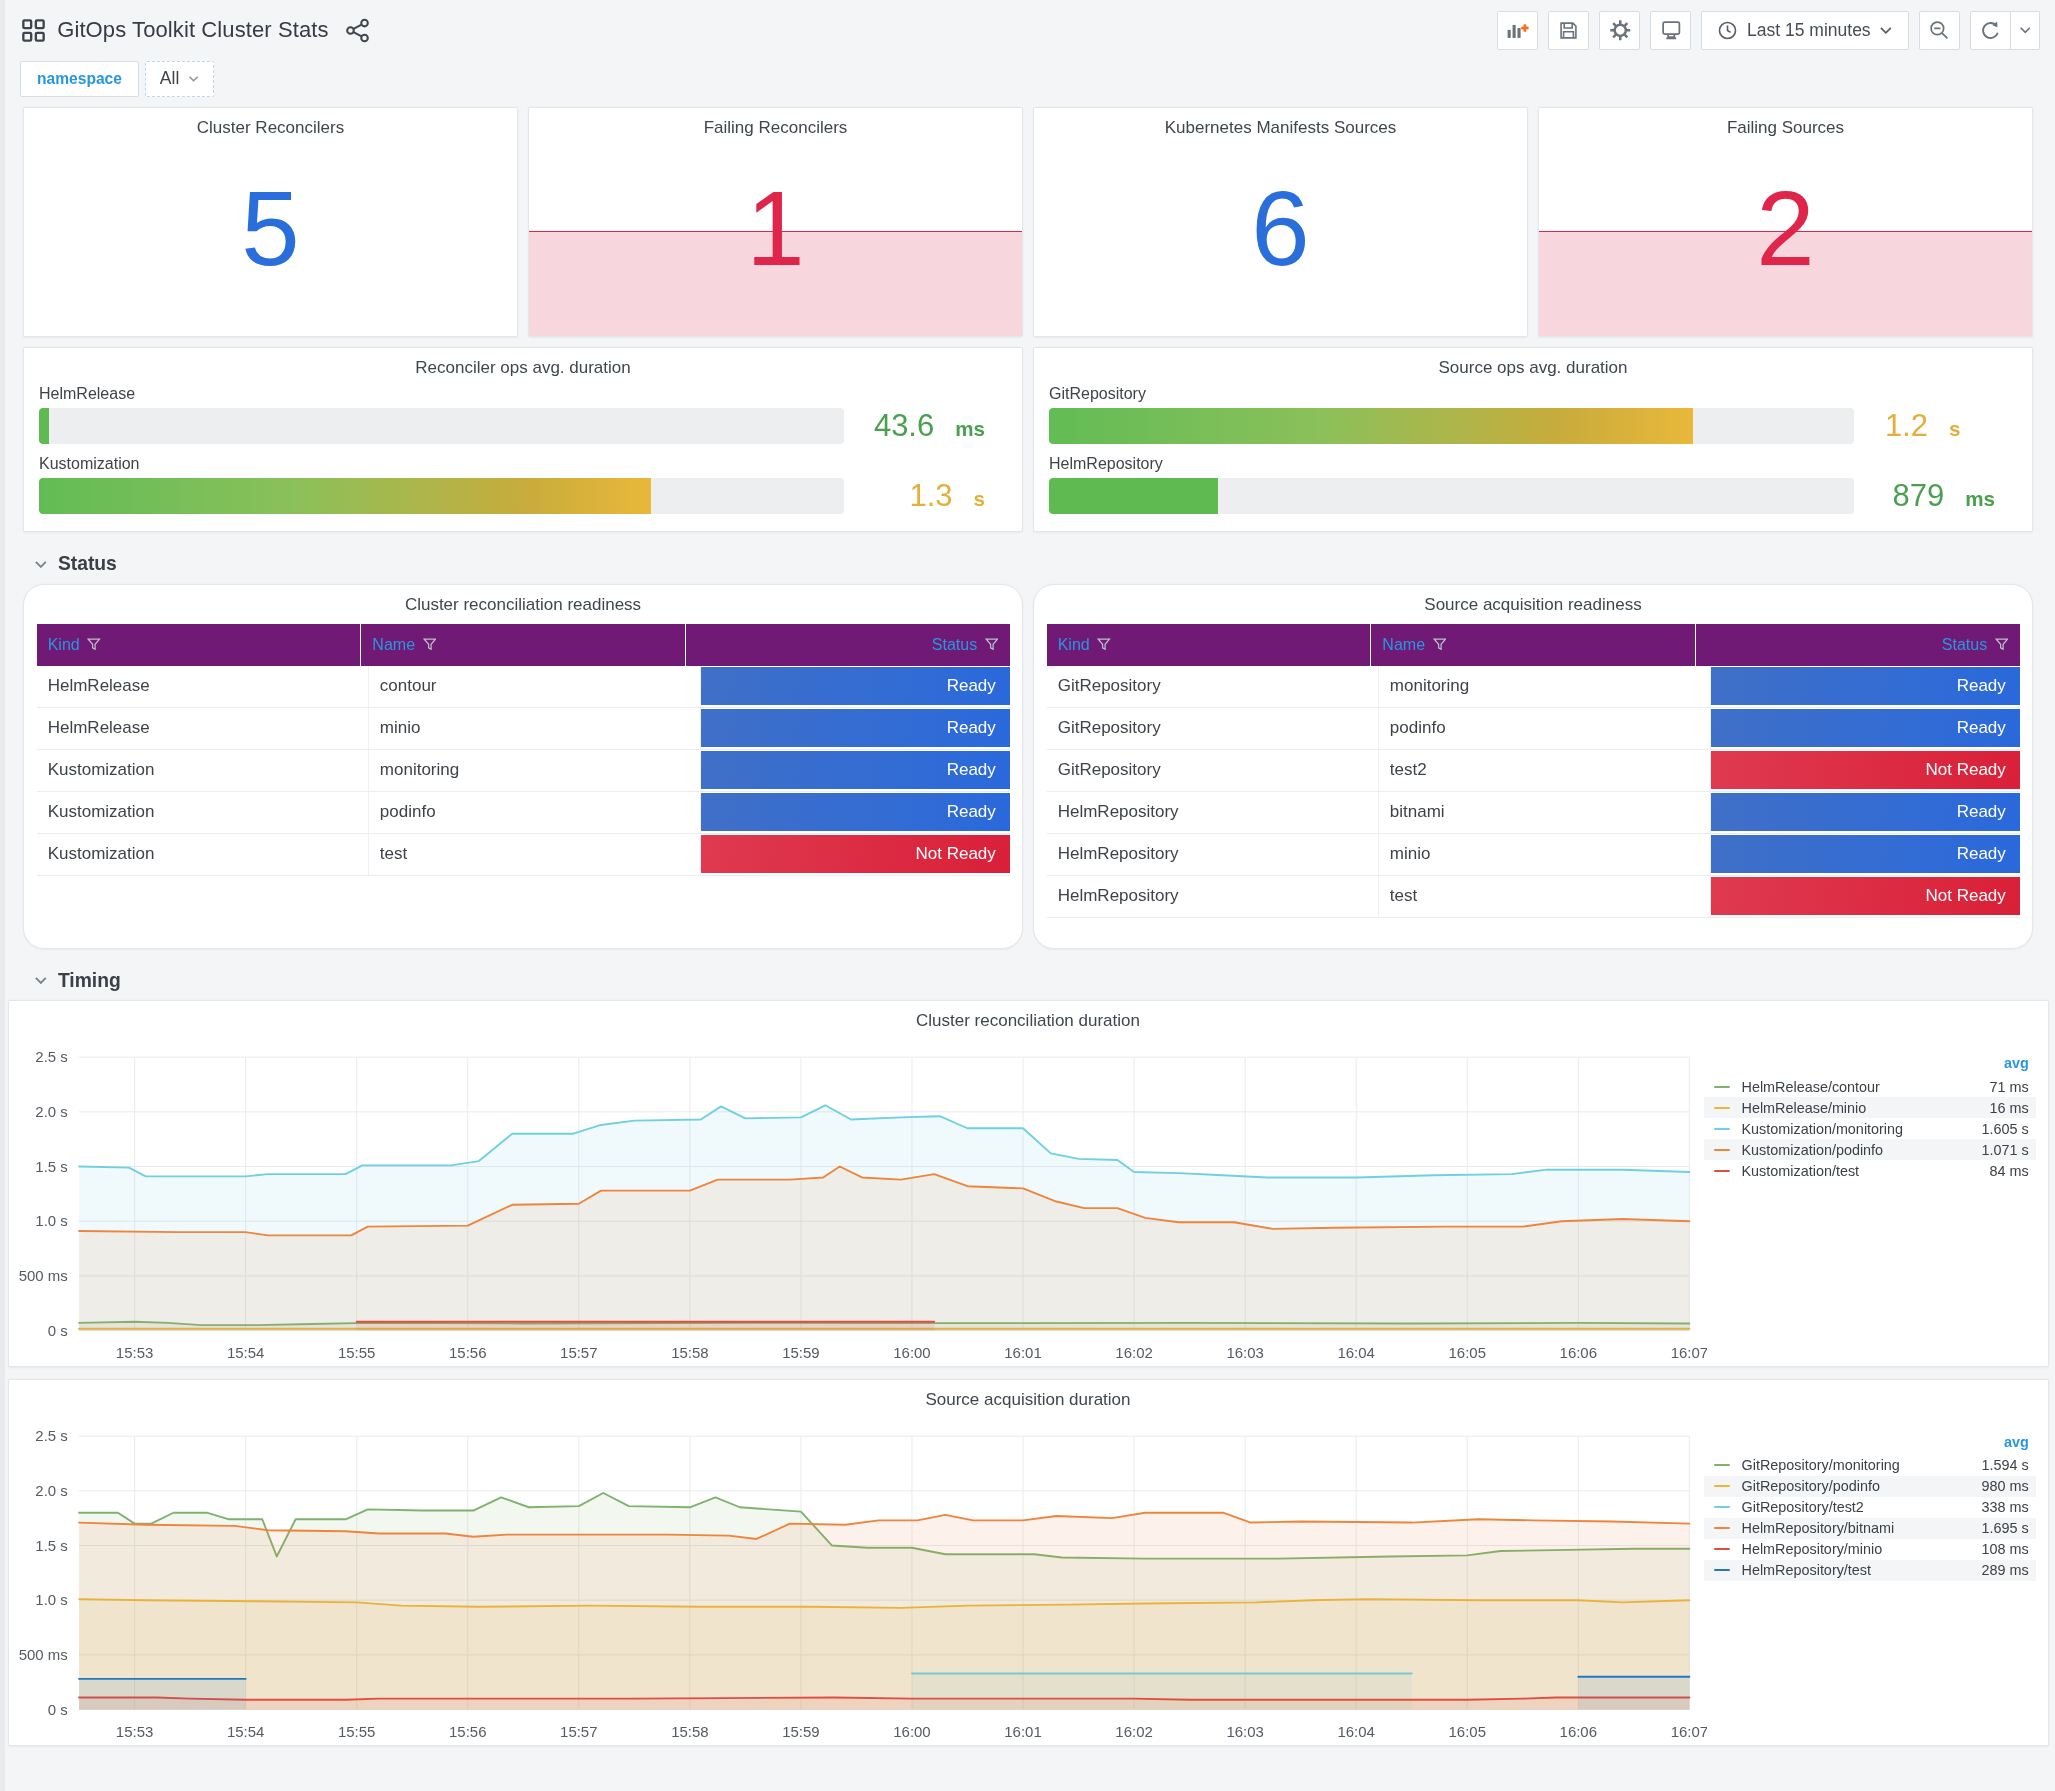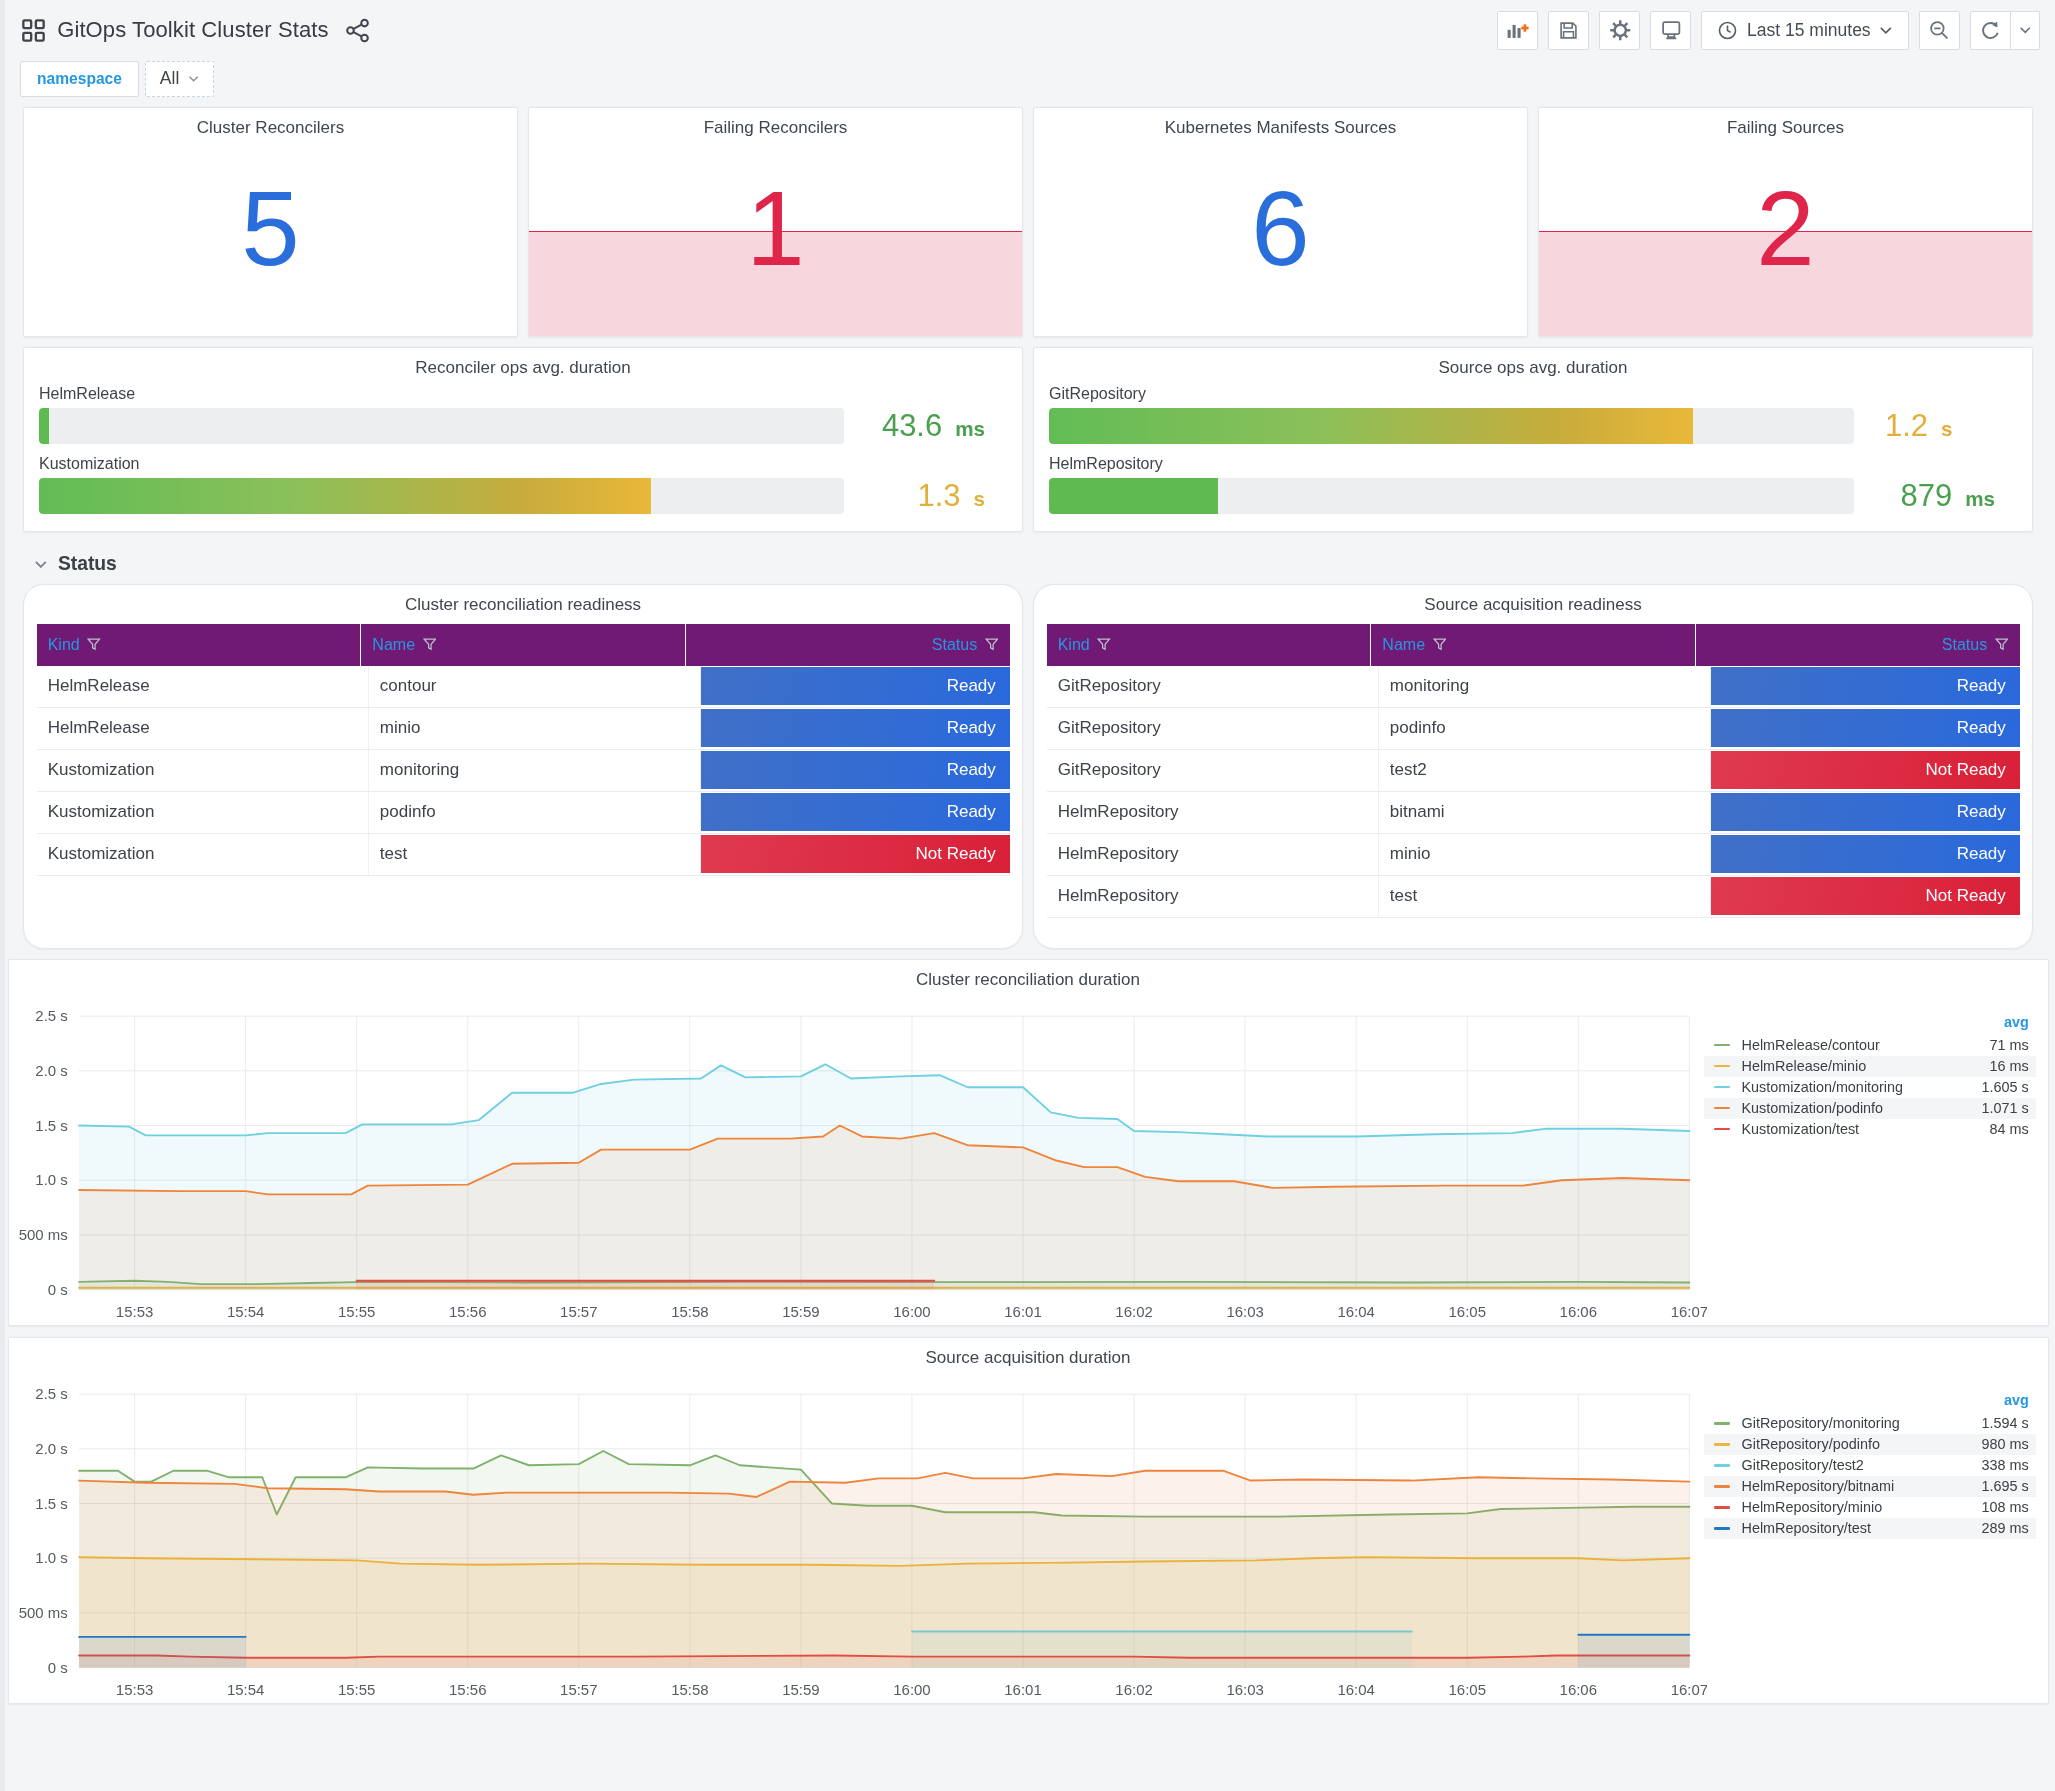--- a/index.html
+++ b/index.html
@@ -64,21 +64,21 @@
   .gauge-panel { flex:1; height:185px; }
   .gauge-row { position:absolute; left:15px; right:16px; }
   .gauge-row.r0 { top:37px; }
   .gauge-row.r1 { top:107px; }
   .gauge-label { font-size:16px; color:#3F444B; }
   .gauge-line { display:flex; align-items:center; margin-top:5px; }
   .gauge-track { flex:0 0 805px; height:36px; background:#ECEEF0; border-radius:3.7px; position:relative; overflow:hidden; }
   .gauge-fill { position:absolute; left:0; top:0; bottom:0; border-radius:3.7px 0 0 3.7px; }
   .bar-green { background:#5FBA51; }
   .bar-gradient { background:linear-gradient(90deg,#62BC55 0%,#8BC05A 42%,#C9AC3C 80%,#E9B83A 100%); }
-  .gauge-value { margin-left:auto; margin-right:21px; display:flex; align-items:baseline; gap:13px; }
+  .gauge-value { margin-left:auto; margin-right:21px; display:flex; align-items:baseline; gap:21px; }
   .gauge-num { font-size:31px; font-weight:500; }
   .gauge-unit { font-size:20.6px; font-weight:700; }
 
   
   .section { display:flex; align-items:center; gap:10px; padding:11.2px 2.5px 8.7px 11.2px;
     font-size:19.3px; font-weight:700; color:#3B4047; cursor:pointer; }
 
   
   .table-panel { flex:1; height:365px;border-radius:21px; }
   .tbl { position:absolute; left:12.5px; right:12.5px; top:39px; }
@@ -440,20 +440,26 @@
             <div class="cell">HelmRepository</div>
             <div class="cell">test</div>
             <div class="cell status">
               <div class="badge notready">Not Ready</div>
             </div>
           </div>
         </div>
     </div>
   </div>
 
+  <div class="section">
+    <svg class="icon" width="13.7" height="8.7" viewBox="0 0 22 14">
+      <polyline points="3,3 11,11 19,3" fill="none" stroke="#7A828C" stroke-width="3"></polyline>
+    </svg>
+    <span>Timing</span>
+  </div>
 
 </div>
 
 <div class="panel chart-panel">
   <div class="panel-title">Cluster reconciliation duration</div>
 <svg class="chart" width="1698" height="367" viewBox="0 0 2720 588">
       <line x1="112" y1="528" x2="2692" y2="528" stroke="#E6E8EA" stroke-width="1.5"></line>
       <text x="94" y="536" text-anchor="end" font-size="24" fill="#565B63" font-family="Liberation Sans, sans-serif">0 s</text>
       <line x1="112" y1="440.4" x2="2692" y2="440.4" stroke="#E6E8EA" stroke-width="1.5"></line>
       <text x="94" y="448.4" text-anchor="end" font-size="24" fill="#565B63" font-family="Liberation Sans, sans-serif">500 ms</text>

